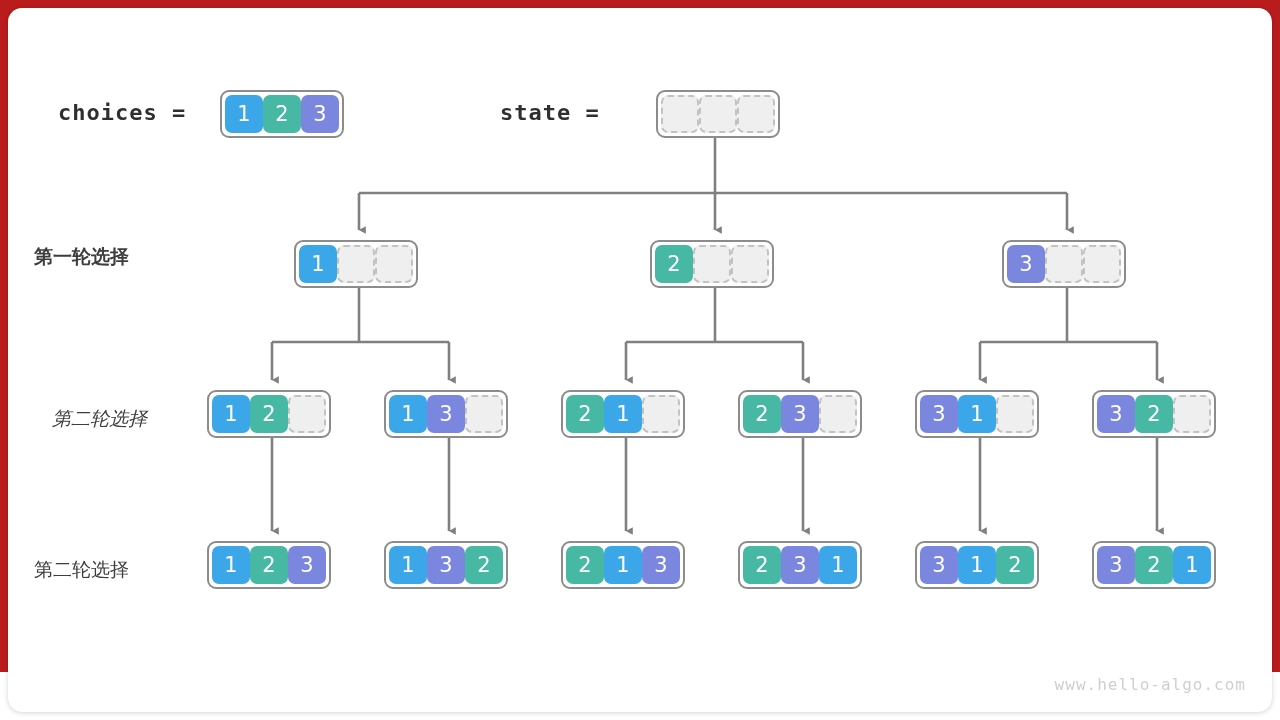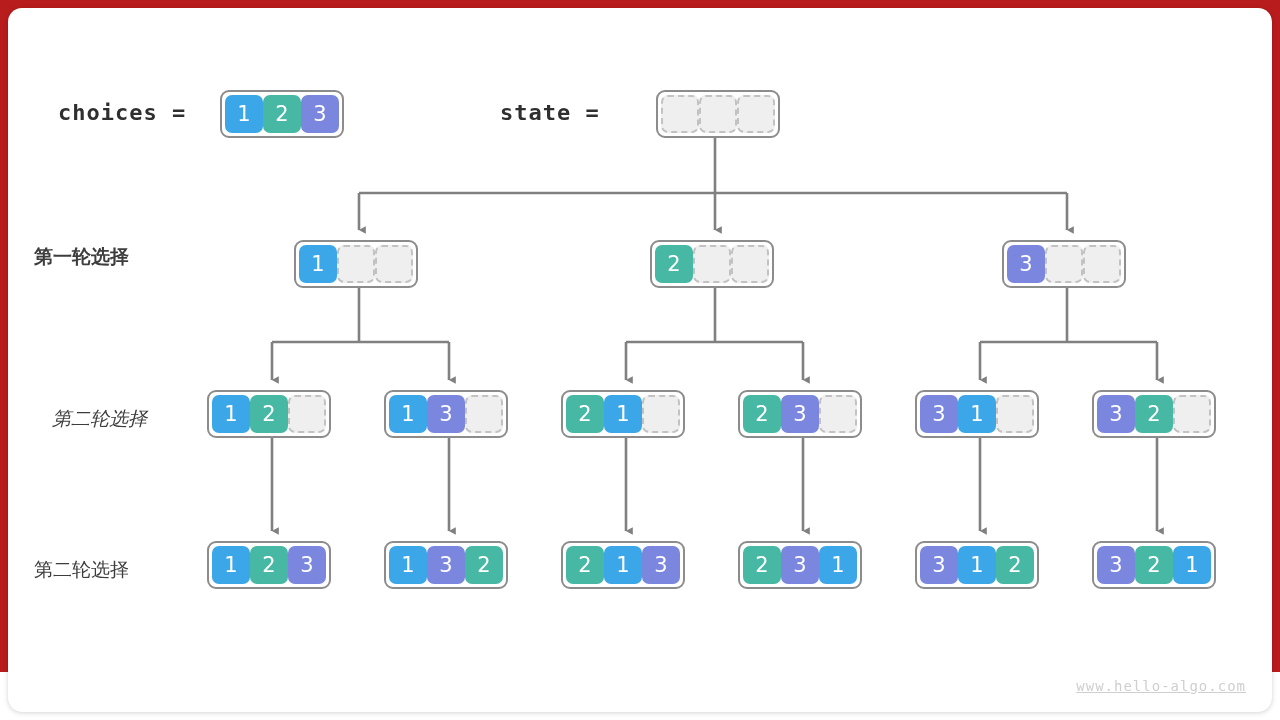--- a/index.html
+++ b/index.html
@@ -51,21 +51,21 @@
   .cell.c2{background:#46B8A3;}
   .cell.c3{background:#7B86DE;}
 
   
   #wires{position:absolute;left:0;top:0;width:1264px;height:704px;pointer-events:none;}
 
   
   .foot{
     position:absolute;right:26px;bottom:18px;
     font-family:"DejaVu Sans Mono","Liberation Mono",monospace;
-    font-size:14px;color:#cfcfcf;letter-spacing:1px;text-decoration:underline;
+    font-size:16px;color:#cfcfcf;letter-spacing:1px;
   }
 </style>
 </head>
 <body>
 
 <div id="stage">
   <div id="card">
 
     <svg id="wires" viewBox="0 0 1264 704" xmlns="http://www.w3.org/2000/svg">
       <defs>

